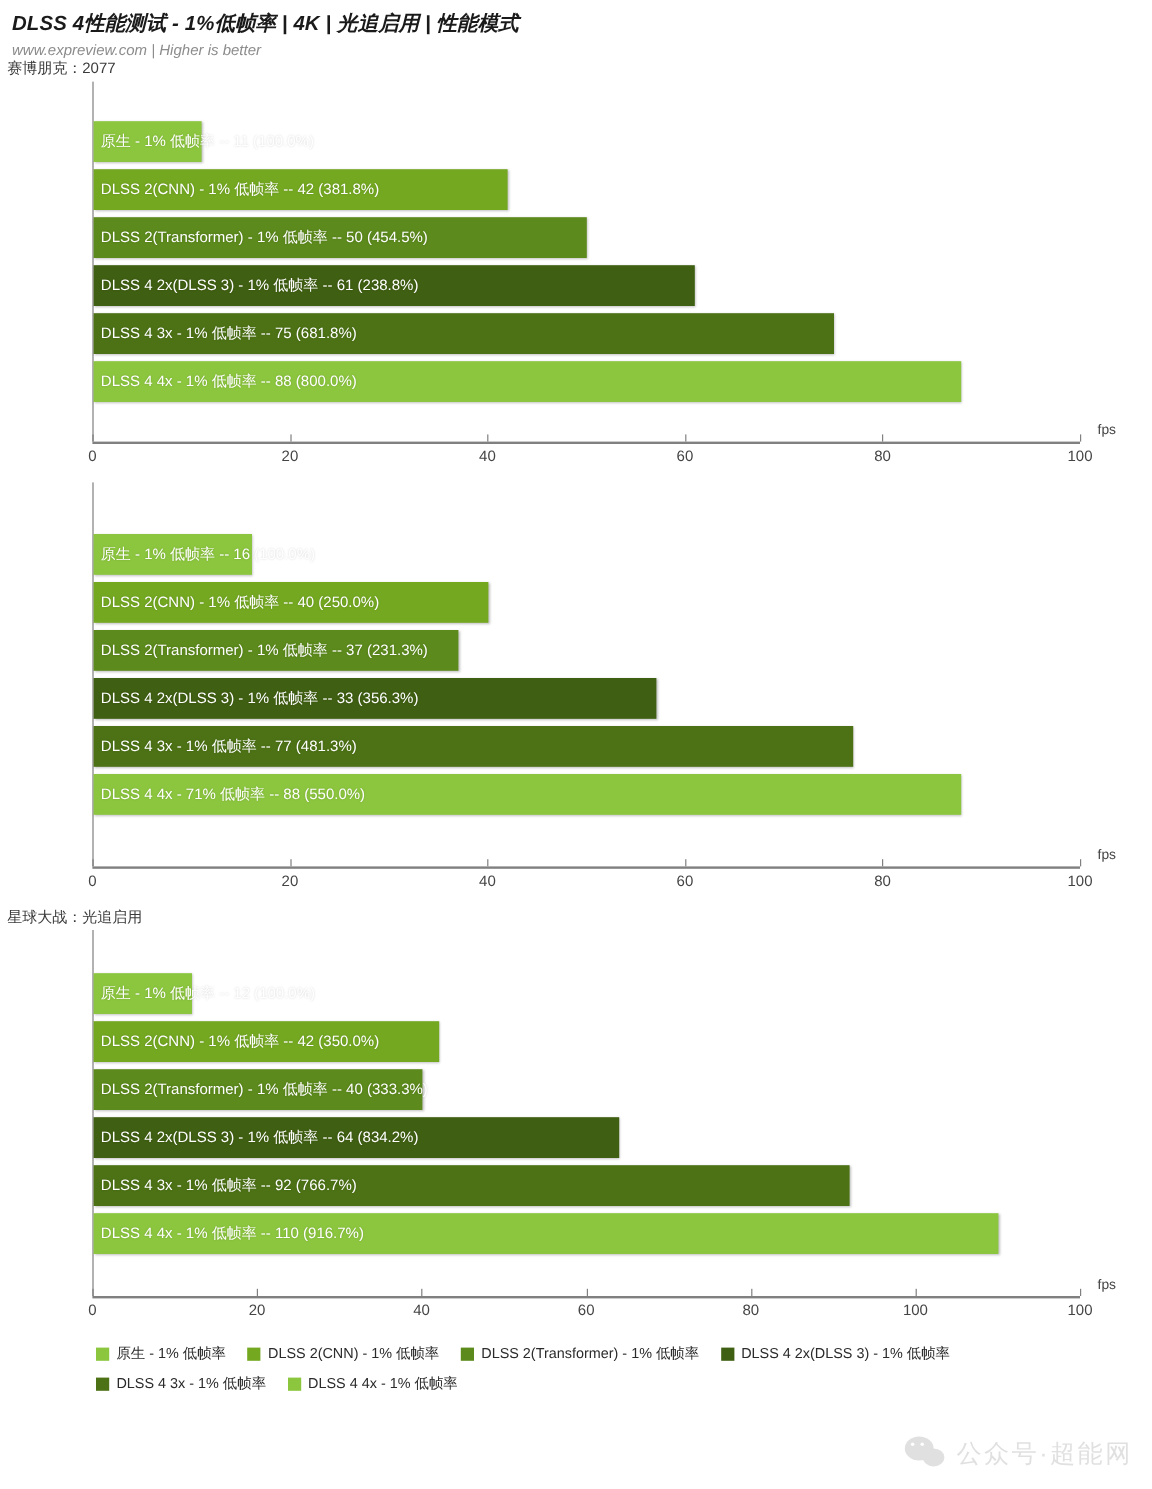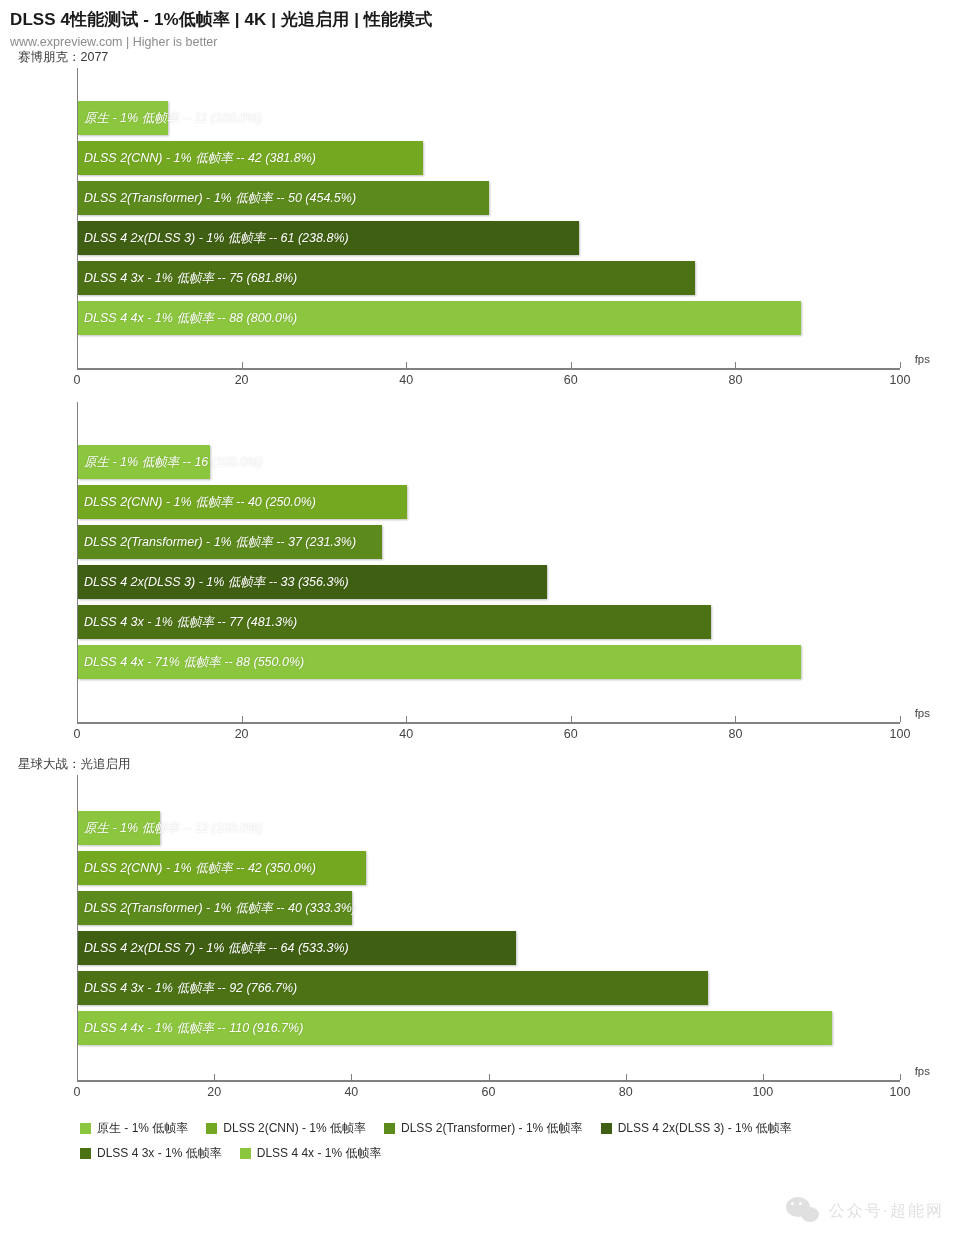--- a/index.html
+++ b/index.html
@@ -7,41 +7,41 @@
   body {
     width: 960px; height: 1241px;
     background: #ffffff;
     font-family: "Liberation Sans", "DejaVu Sans", sans-serif;
     color: #333;
     position: relative;
     overflow: hidden;
   }
 
   
-  #header { padding: 8px 0 0 10px; }
+  #header { padding: 8px 0 0 10px; font-style: italic; }
   #main-title {
     font-size: 17px;
     font-weight: bold;
     color: #1a1a1a;
     letter-spacing: .1px;
     white-space: nowrap;
   }
   #sub-title {
     font-size: 12.5px;
     color: #8c8c8c;
     margin-top: 4px;
     white-space: nowrap;
   }
 
   
   .chart-block { position: relative; }
   .chart-title {
     font-size: 12.5px;
     color: #3a3a3a;
-    margin-left: 18px;
+    margin-left: 6px;
     margin-bottom: 2px;
     white-space: nowrap;
   }
   .plot {
     position: relative;
     margin-left: 77px;
     margin-right: 60px;
     height: 300px;
   }
   .yaxis {
@@ -49,21 +49,20 @@
     left: 0; top: 0; bottom: 0;
     width: 1px;
     background: #808080;
   }
   .bars {
     position: absolute;
     left: 1px; right: 0; top: 0; bottom: 0;
     display: flex;
     flex-direction: column;
     justify-content: center;
-    font-style: italic;
   }
   .bar-row {
     height: 40px;
     display: flex;
     align-items: center;
     position: relative;
   }
   .bar {
     height: 34px;
     position: relative;
@@ -148,21 +147,21 @@
     position: absolute;
     right: 16px;
     bottom: 16px;
     display: flex;
     align-items: center;
     gap: 9px;
     opacity: .30;
     pointer-events: none;
   }
   #watermark .wm-text {
-    font-size: 16px;
+    font-size: 21px;
     color: #9a9a9a;
     letter-spacing: 2px;
     white-space: nowrap;
   }
   .wechat-glyph { position: relative; width: 34px; height: 28px; }
   .wechat-glyph .b1, .wechat-glyph .b2 {
     position: absolute;
     background: #9a9a9a;
     border-radius: 50%;
   }
@@ -289,21 +288,21 @@
           <div class="bar-row">
             <div class="bar" style="width: 35%; background: rgb(116, 168, 33);"></div>
             <span class="bar-label">DLSS 2(CNN)  -  1% 低帧率  --  42 (350.0%)</span>
           </div>
           <div class="bar-row">
             <div class="bar" style="width: 33.3333%; background: rgb(92, 138, 28);"></div>
             <span class="bar-label">DLSS 2(Transformer) - 1% 低帧率  --  40 (333.3%)</span>
           </div>
           <div class="bar-row">
             <div class="bar" style="width: 53.3333%; background: rgb(63, 95, 18);"></div>
-            <span class="bar-label">DLSS 4 2x(DLSS 7)  - 1% 低帧率  --  64 (533.3%)</span>
+            <span class="bar-label">DLSS 4 2x(DLSS 3)  - 1% 低帧率  --  64 (834.2%)</span>
           </div>
           <div class="bar-row">
             <div class="bar" style="width: 76.6667%; background: rgb(76, 114, 21);"></div>
             <span class="bar-label">DLSS 4 3x  - 1% 低帧率  --  92 (766.7%)</span>
           </div>
           <div class="bar-row">
             <div class="bar" style="width: 91.6667%; background: rgb(140, 198, 62);"></div>
             <span class="bar-label">DLSS 4 4x  - 1% 低帧率  --  110 (916.7%)</span>
           </div>
         </div>

